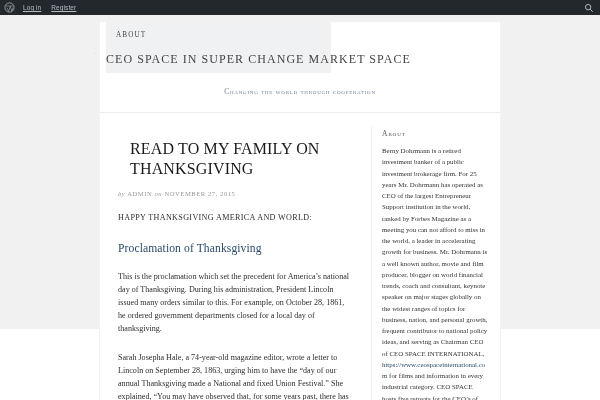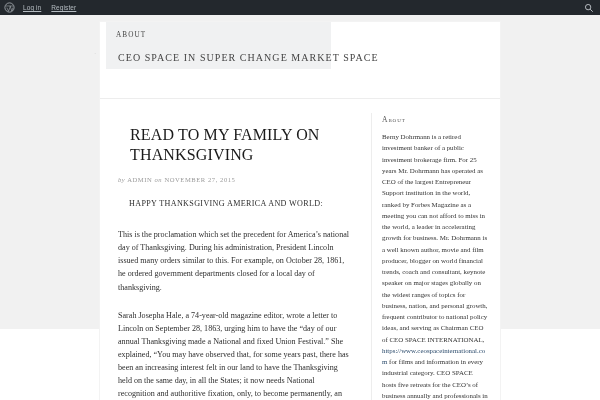--- a/index.html
+++ b/index.html
@@ -87,25 +87,25 @@
   .submenu {
     list-style: none; margin: 0; padding: 0;
     position: absolute;
     left: 0; top: 25px;
     width: 225px;
     background: #f0f1f2;
   }
   .submenu li a {
     display: block;
     font-family: "Liberation Serif", serif;
-    font-size: 10px;
+    font-size: 12px;
     letter-spacing: 1.05px;
     color: #444;
     text-decoration: none;
-    padding: 5px 10px 6px 12px;
+    padding: 5px 10px 6px 0;
     white-space: nowrap;
   }
   .sub-bullet {
     position: absolute;
     left: -6px; top: 29px;
     color: #cfcfcf;
     font-size: 7px;
     line-height: 1;
   }
 
@@ -175,21 +175,20 @@
   .entry p {
     margin: 0 0 15px 0;
     font-family: "Liberation Serif", serif;
     font-size: 8.1px;
     line-height: 1.62;
     color: #2e2e2e;
   }
   .entry p.lead {
     letter-spacing: .35px;
     margin-bottom: 18px;
-    margin-left: 11px;
   }
   .entry h2 {
     margin: 0 0 14px 0;
     font-family: "Liberation Serif", serif;
     font-weight: normal;
     font-size: 11.6px;
     line-height: 1.2;
     color: #2a4a6b;
     letter-spacing: .1px;
   }
@@ -247,35 +246,37 @@
             <li>
               <a href="#">CEO SPACE IN SUPER CHANGE MARKET SPACE</a>
             </li>
           </ul>
         </li>
       </ul>
       <span class="sub-bullet">·</span>
     </nav>
 
     <header id="branding">
+      <p id="site-desc">Changing the world through cooperation</p>
     </header>
 
     <div id="main">
 
       <div id="content">
         <article>
           <h1 id="post-title">READ TO MY FAMILY ON THANKSGIVING</h1>
           <p id="post-meta">
             <span class="it">by</span>
             <a href="#">ADMIN</a>
             <span class="it">on</span>
             <a href="#">NOVEMBER 27, 2015</a>
           </p>
           <div class="entry">
             <p class="lead">HAPPY THANKSGIVING AMERICA AND WORLD:</p>
+            <h2>Proclamation of Thanksgiving</h2>
             <p>This is the proclamation which set the precedent for America’s national day of Thanksgiving. During his administration, President Lincoln issued many orders similar to this. For example, on October 28, 1861, he ordered government departments closed for a local day of thanksgiving.</p>
             <p>Sarah Josepha Hale, a 74-year-old magazine editor, wrote a letter to Lincoln on September 28, 1863, urging him to have the “day of our annual Thanksgiving made a National and fixed Union Festival.” She explained, “You may have observed that, for some years past, there has been an increasing interest felt in our land to have the Thanksgiving held on the same day, in all the States; it now needs National recognition and authoritive fixation, only, to become permanently, an American custom and institution.”</p>
           </div>
         </article>
       </div>
 
       <aside id="sidebar">
         <section>
           <h3 class="widget-title">About</h3>
           <div class="widget-body">

